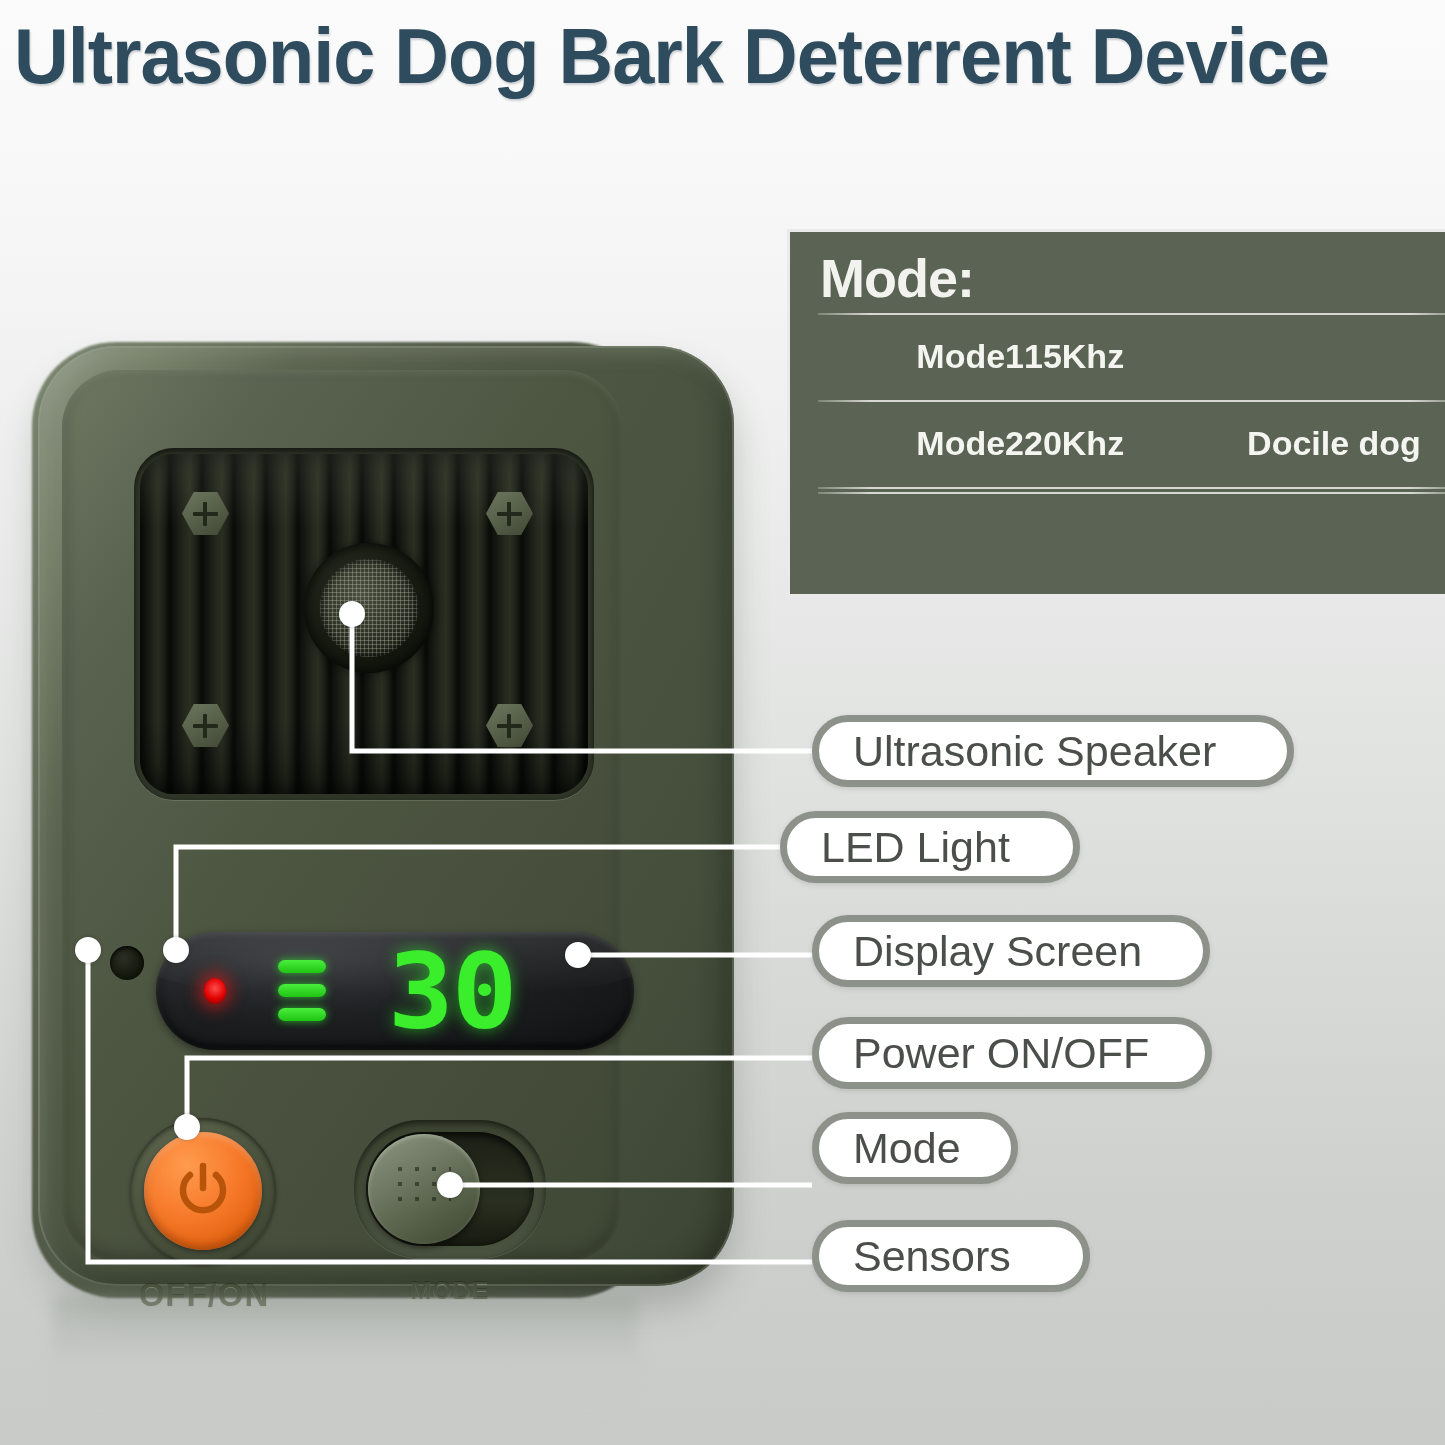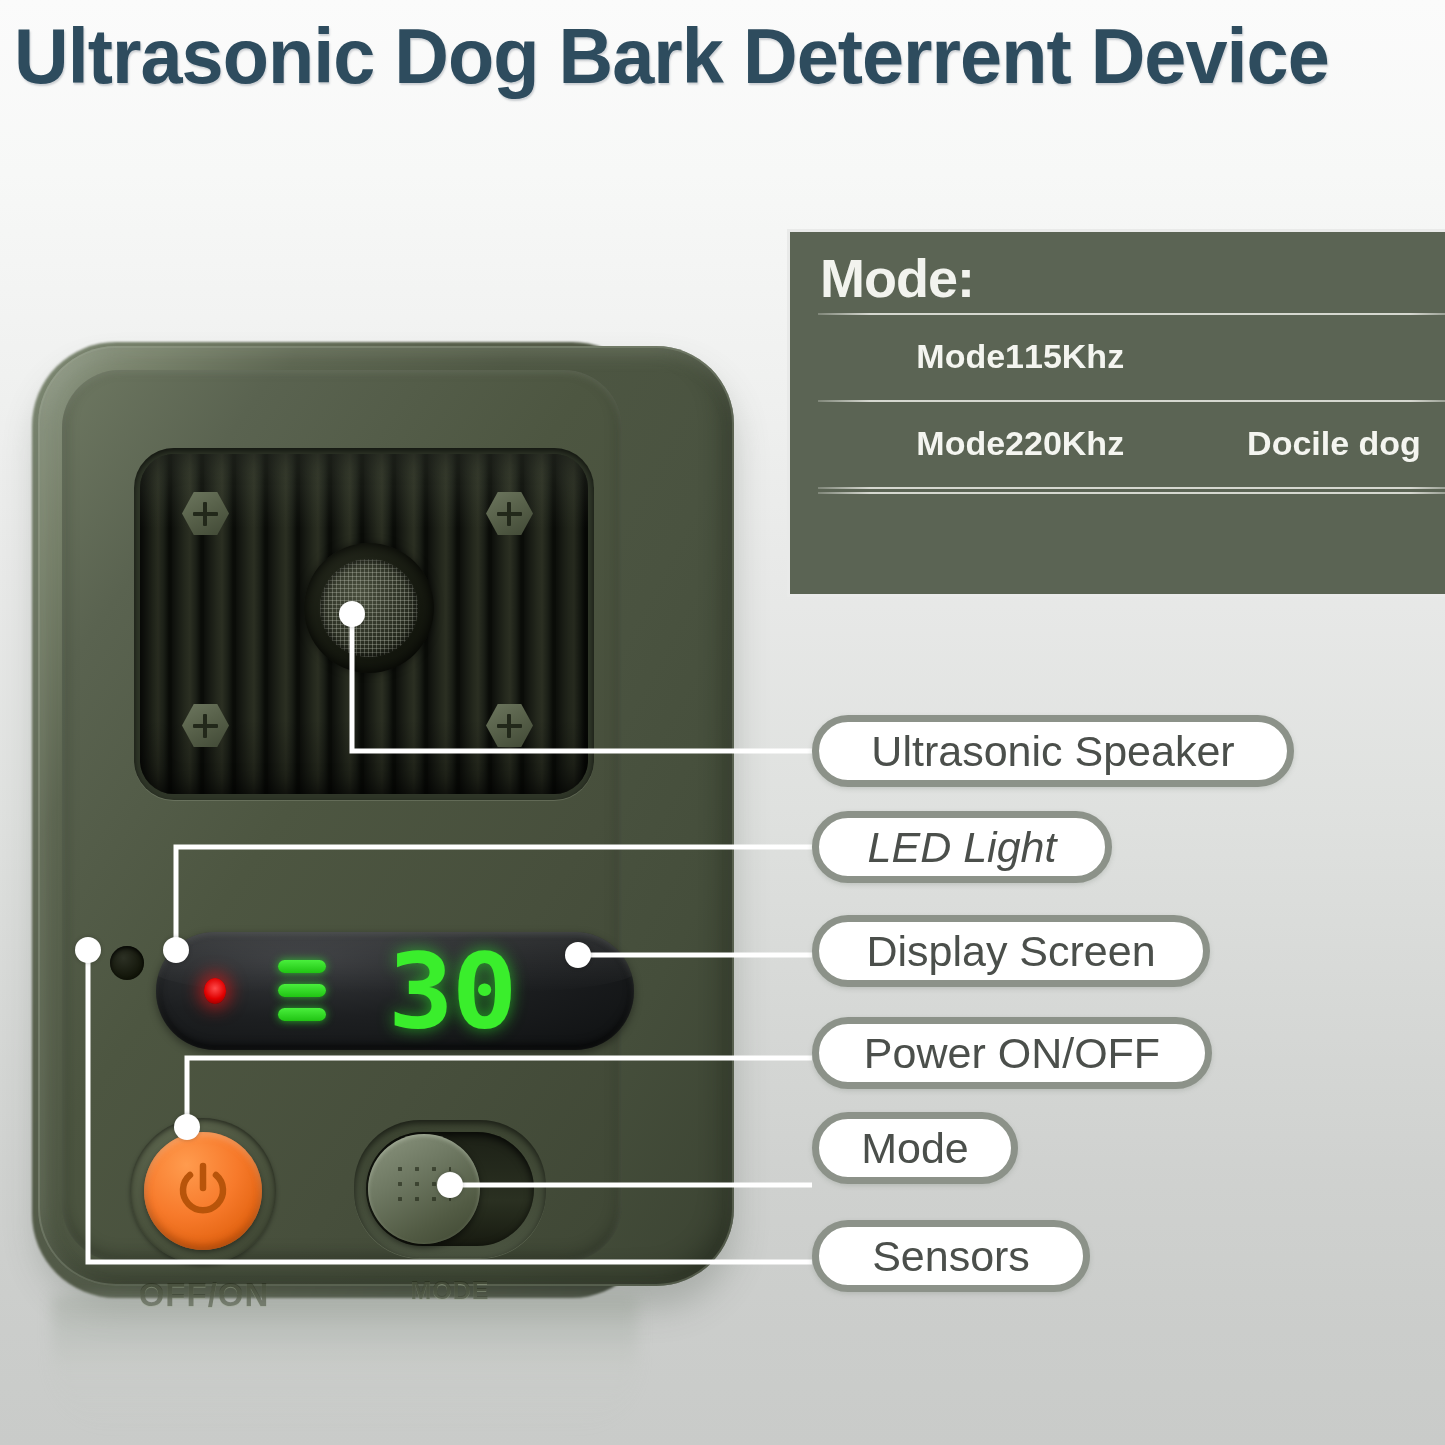--- a/index.html
+++ b/index.html
@@ -397,30 +397,29 @@
     height: 72px;
     box-sizing: border-box;
     border: 7px solid #8c9289;
     border-radius: 40px;
     background: #ffffff;
     display: flex;
     align-items: center;
     padding-left: 34px;
     padding-right: 34px;
     box-shadow: 0 2px 5px rgba(120,128,120,0.28);
-    justify-content: center;
   }
   .callout-label {
     font-size: 43px;
     color: #4b4f4b;
     white-space: nowrap;
     line-height: 46px;
   }
   #co-speaker { left: 812px; top: 715px; width: 482px; }
-  #co-led     { left: 812px; top: 811px; width: 300px; font-style: italic; }
+  #co-led     { left: 780px; top: 811px; width: 300px; }
   #co-display { left: 812px; top: 915px; width: 398px; }
   #co-power   { left: 812px; top: 1017px; width: 400px; }
   #co-mode    { left: 812px; top: 1112px; width: 206px; }
   #co-sensors { left: 812px; top: 1220px; width: 278px; }
 </style>
 </head>
 <body>
 
 <div id="page">
 

